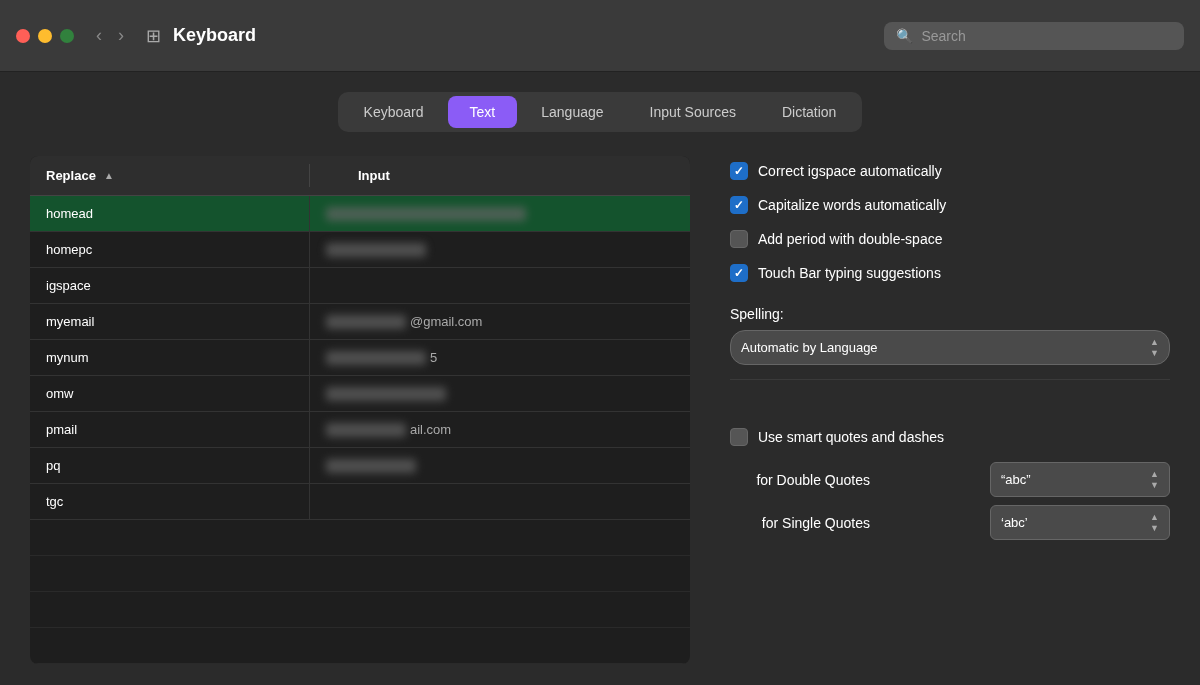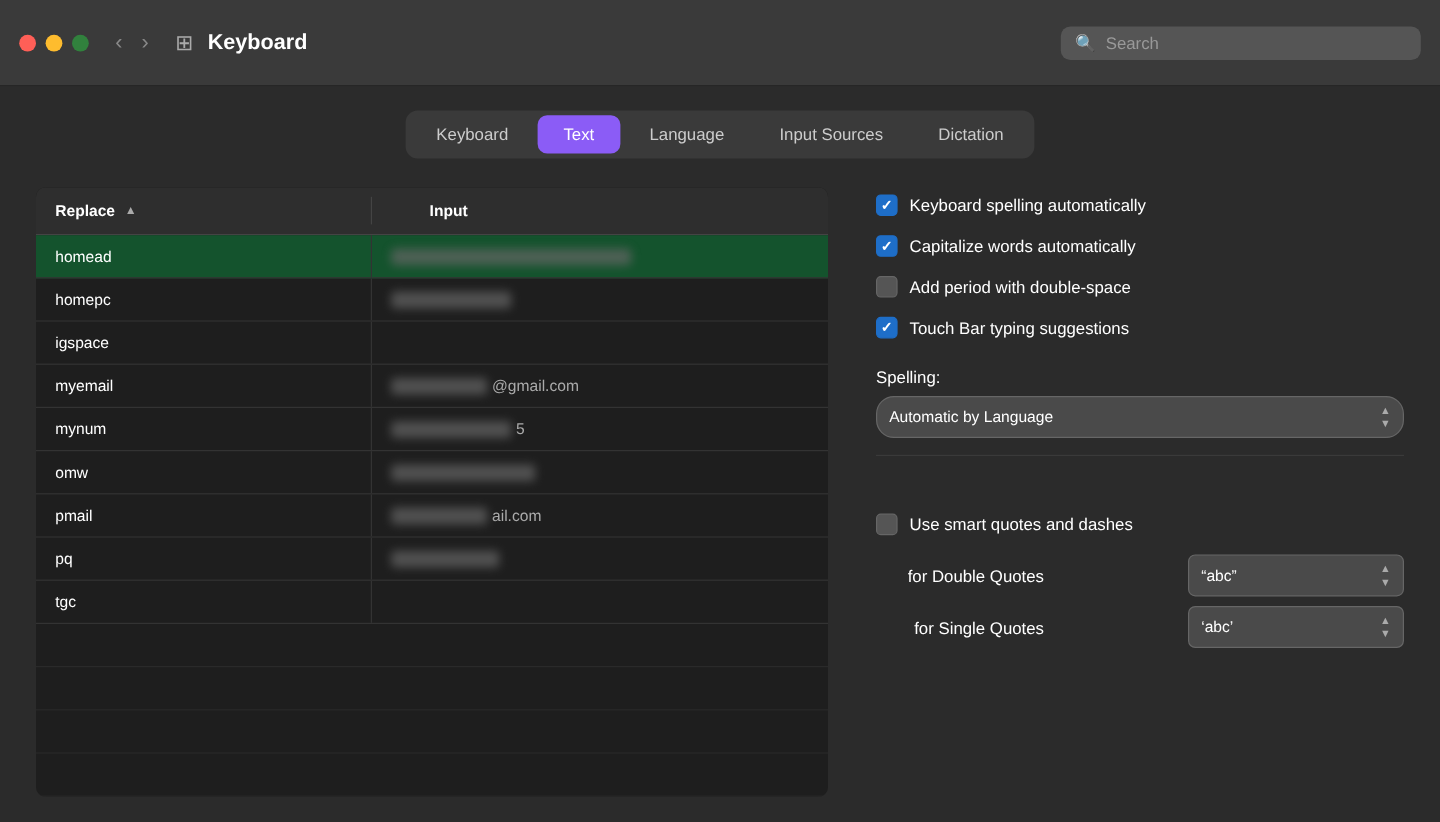--- a/index.html
+++ b/index.html
@@ -475,21 +475,21 @@
       <div class="empty-row"></div>
       <div class="empty-row"></div>
     </div>
 
     <div class="settings-panel">
 
       <div class="checkbox-row">
         <div class="checkbox checked">
           <span class="checkmark">✓</span>
         </div>
-        <span class="checkbox-label">Keyboard spelling automatically</span>
+        <span class="checkbox-label">Correct igspace automatically</span>
       </div>
 
       <div class="checkbox-row">
         <div class="checkbox checked">
           <span class="checkmark">✓</span>
         </div>
         <span class="checkbox-label">Capitalize words automatically</span>
       </div>
 
       <div class="checkbox-row">

